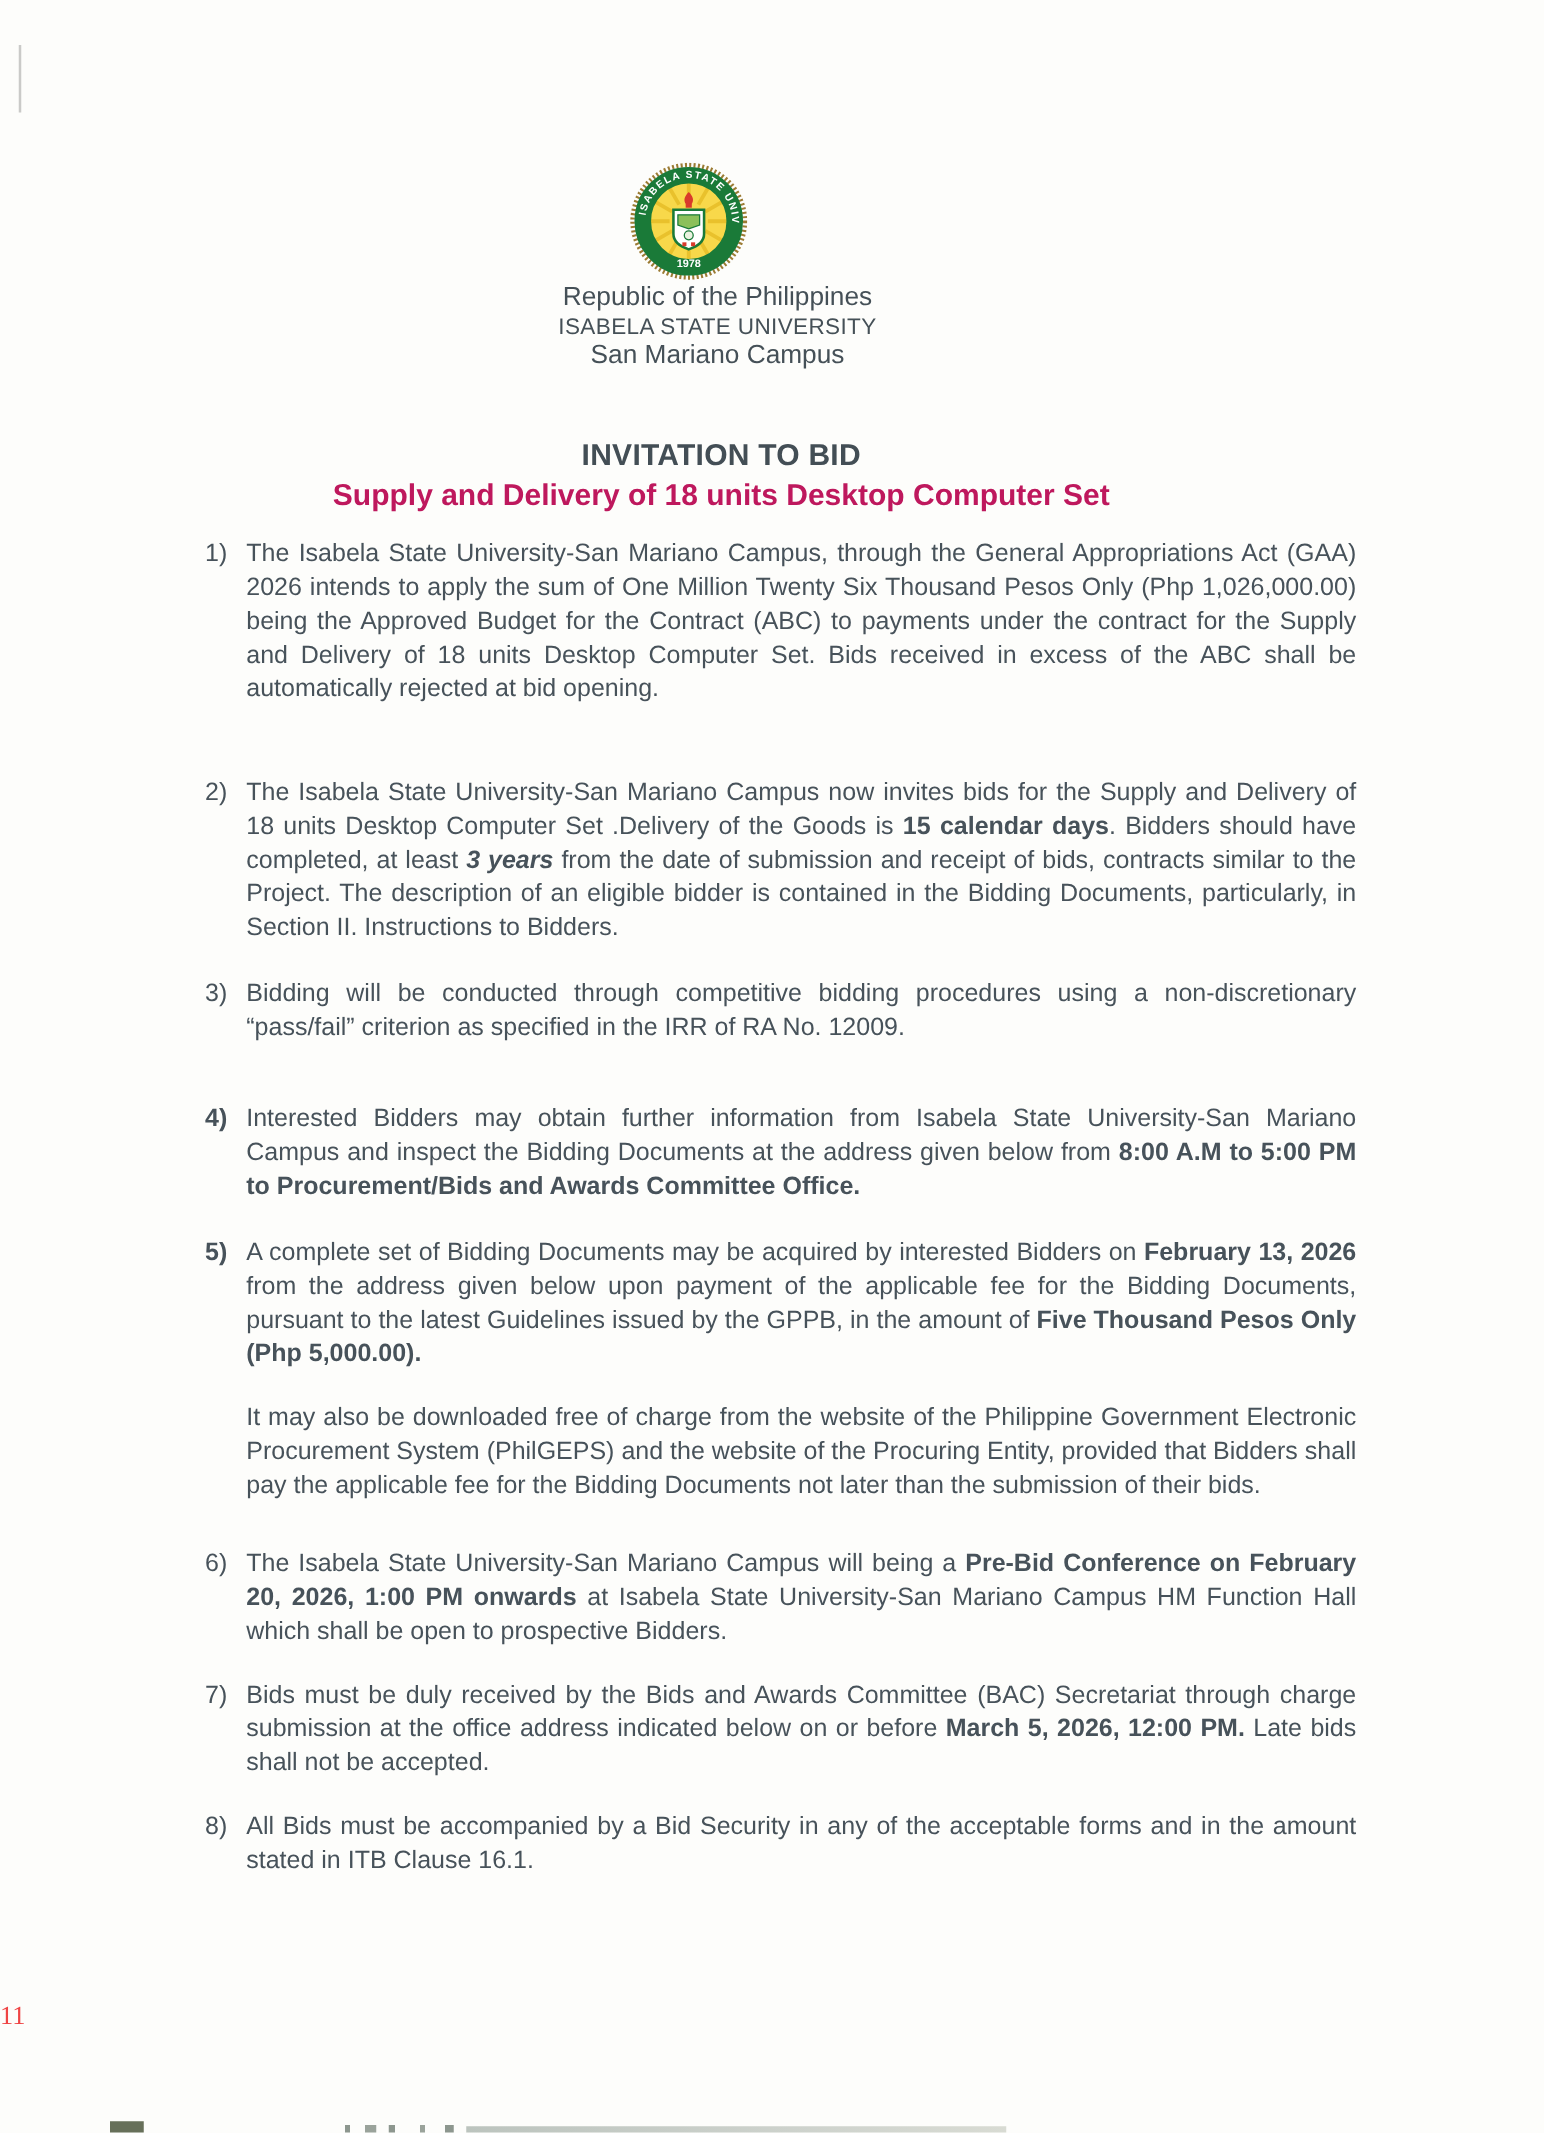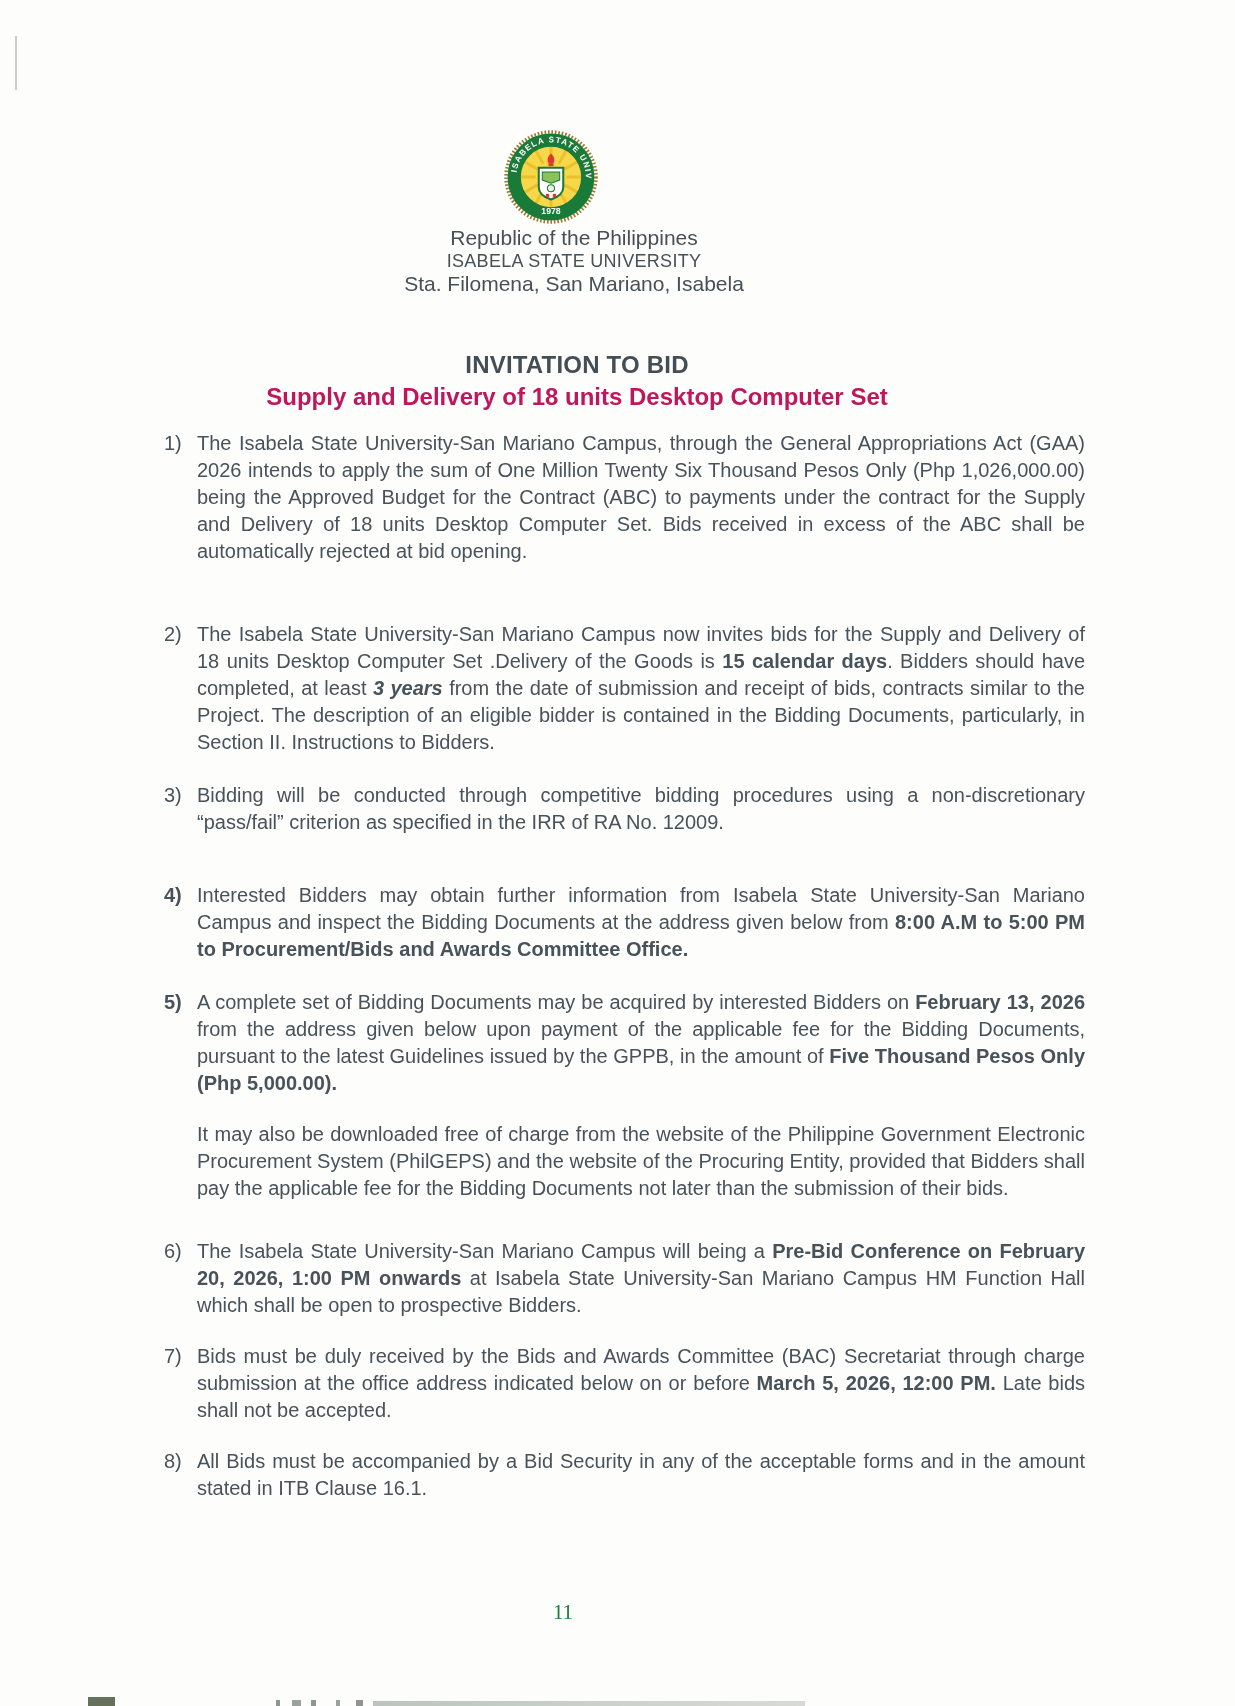--- a/index.html
+++ b/index.html
@@ -33,22 +33,22 @@
   .item:nth-child(6){margin-bottom:36px;}
   .item:nth-child(7){margin-bottom:24px;}
   .item:nth-child(8){margin-bottom:24px;}
   .num{width:33px;flex:none;}
   .num.b{font-weight:bold;}
   .body{flex:1;text-align:justify;}
   .body span.b{font-weight:bold;}
   .body span.i{font-style:italic;}
   
   .page-number{
-    position:absolute;left:0;top:1600px;width:1126px;text-align:center;
-    font-family:"Liberation Serif", serif;font-size:21px;color:#15803d;
+    position:absolute;left:0;top:1600px;width:1126px;
+    font-family:"Liberation Serif", serif;font-size:21px;color:#ef4444;
   }
   
   .art{position:absolute;}
   .art.left-line{left:15px;top:36px;width:2px;height:54px;background:#cacac8;}
   .art.bl-square{left:88px;top:1697px;width:27px;height:9px;background:#67705a;}
   .art.tick1{left:276px;top:1700px;width:4px;height:6px;background:#8d978f;}
   .art.tick2{left:292px;top:1700px;width:9px;height:6px;background:#9aa39b;}
   .art.tick3{left:311px;top:1700px;width:5px;height:6px;background:#8d978f;}
   .art.tick4{left:336px;top:1700px;width:4px;height:6px;background:#9aa39b;}
   .art.tick5{left:356px;top:1700px;width:7px;height:6px;background:#8d978f;}
@@ -105,21 +105,21 @@
         <rect x="41" y="62.5" width="3.2" height="3" fill="#d93a2b"></rect>
         <rect x="47.8" y="62.5" width="3.2" height="3" fill="#d93a2b"></rect>
       </g>
     </svg>
   </div>
 
   <div class="header-block">
     <div>
         <div class="hline h0">Republic of the Philippines</div>
         <div class="hline h1">ISABELA STATE UNIVERSITY</div>
-        <div class="hline h3">Sta. Filomena, San Mariano, Isabela</div>
+        <div class="hline h2">San Mariano Campus</div>
       </div>
   </div>
 
   <div class="title-block">
     <div class="doc-title">INVITATION TO BID</div>
     <div class="doc-subtitle">Supply and Delivery of 18 units Desktop Computer Set</div>
   </div>
 
   <div class="list">
       <div class="item">

